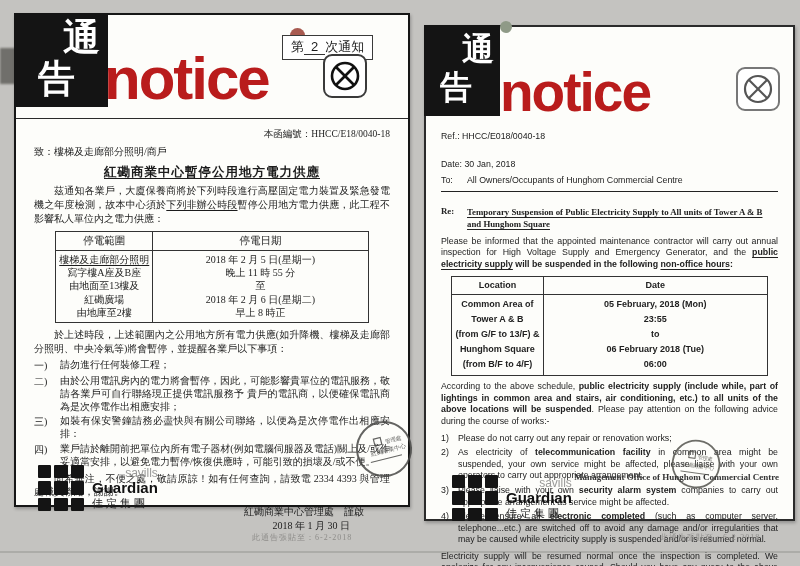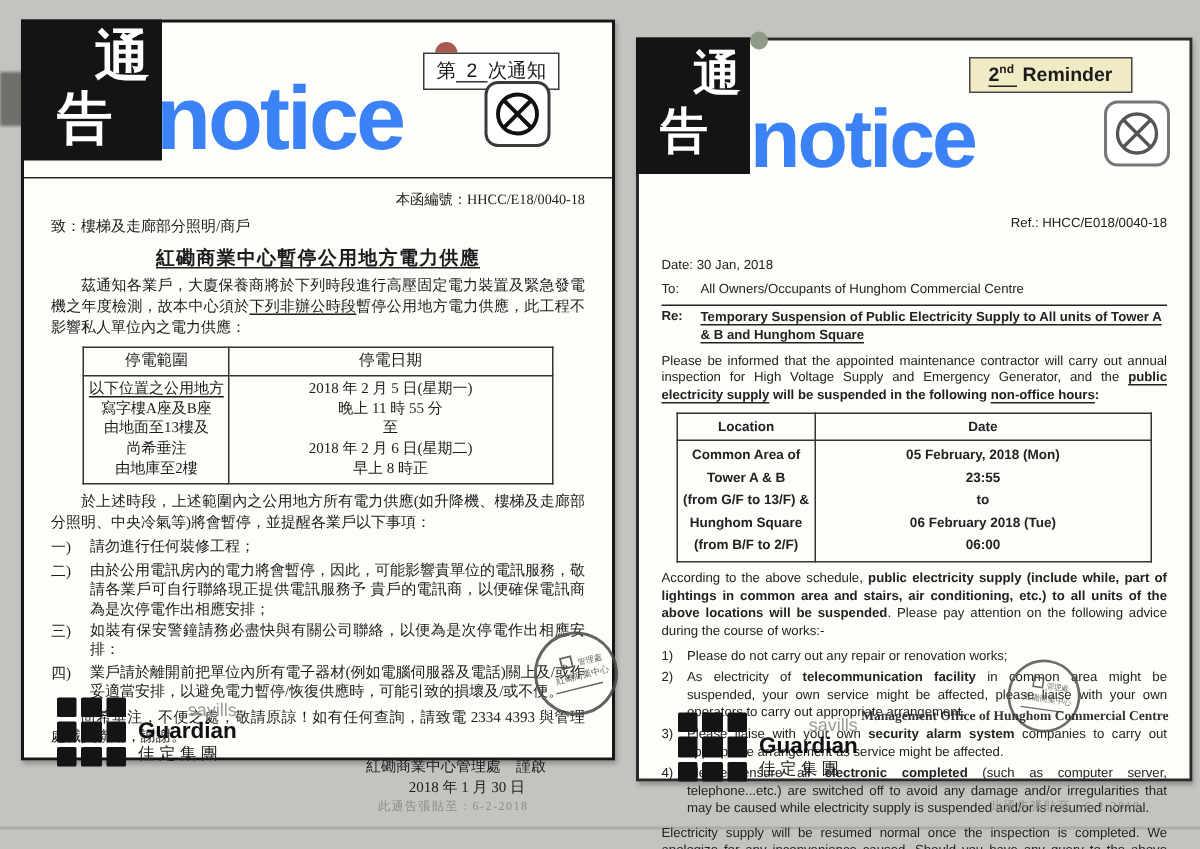--- a/index.html
+++ b/index.html
@@ -21,21 +21,21 @@
 
   
   .mast-box { position:absolute; background:#141414; z-index:2; }
   .sheet-left  .mast-box { left:-2px; top:-2px; width:94px; height:94px; }
   .sheet-right .mast-box { left:-2px; top:-2px; width:76px; height:91px; }
   .mast-char { position:absolute; color:#fff; font-family:"Liberation Sans",sans-serif; font-weight:bold; line-height:1; }
   .sheet-left  .c1 { right:8px;  top:6px;  font-size:37px; }
   .sheet-left  .c2 { left:24px;  top:47px; font-size:37px; }
   .sheet-right .c1 { right:6px;  top:8px;  font-size:32px; }
   .sheet-right .c2 { left:16px;  top:46px; font-size:32px; }
-  .notice-word { position:absolute; font-family:"Liberation Sans",sans-serif; font-weight:700; color:#3b82f6; letter-spacing:-2px; line-height:1; z-index:1; }
+  .notice-word { position:absolute; font-family:"Liberation Sans",sans-serif; font-weight:700; color:#b91c1c; letter-spacing:-2px; line-height:1; z-index:1; }
   .sheet-left  .notice-word { left:88px; top:34px; font-size:60px; }
   .sheet-right .notice-word { left:74px; top:38px; font-size:55px; }
   .head-rule { position:absolute; left:0; right:0; top:103px; border-top:1.5px solid #2a2a2a; }
   .dot { position:absolute; border-radius:50%; }
   .dot-red   { left:274px; top:13px; width:15px; height:15px; background:#a85a50; }
   .dot-green { left:74px;  top:-6px; width:12px; height:12px; background:#8f9a87; }
   .stamp-box-cn { position:absolute; left:266px; top:20px; border:1.5px solid #3a3a3a; padding:2px 8px 3px; font-size:13px; background:#fff; white-space:nowrap; }
   .stamp-box-cn .num { display:inline-block; border-bottom:1px solid #333; padding:0 7px; font-family:"Liberation Sans",sans-serif; }
   .reminder-box { position:absolute; left:220px; top:11px; border:1.5px solid #4a4a4a; padding:3px 12px 4px; background:#f0ebc4; font-family:"Liberation Sans",sans-serif; font-size:13px; font-weight:bold; white-space:nowrap; }
   .reminder-box .u2 { border-bottom:1.5px solid #222; padding-right:2px; }
@@ -62,28 +62,28 @@
   .list-cn { margin-top:3px; }
   .list-cn .item { display:flex; margin-bottom:2px; }
   .list-cn .num { width:26px; flex:none; }
   .list-cn .txt { flex:1; text-align:justify; line-height:12.8px; }
   .closing-cn { margin-top:3px; text-align:justify; line-height:13px; }
   .sig-cn { margin-top:7px; text-align:right; padding-right:26px; line-height:14px; }
   .sig-cn .d2 { padding-right:14px; }
 
   
   .content-en { position:absolute; top:100px; left:0; right:0; bottom:0; padding:0 15px; font-family:"Liberation Sans",sans-serif; font-size:8.8px; line-height:11.6px; color:#222; }
-  .ref-en { text-align:right; margin-top:16px; }
+  .ref-en { text-align:left; margin-top:4px; }
   .date-en { margin-top:16px; }
   .row { display:flex; }
   .row .lbl { width:26px; flex:none; font-weight:bold; }
   .row-to { margin-top:5px; }
   .row-to .lbl { font-weight:normal; }
   .rule-en { margin-top:4px; border-top:1.5px solid #222; }
-  .row-re { margin-top:1px; }
+  .row-re { margin-top:14px;font-family:Liberation Serif, serif; }
   .row-re .re-txt { font-weight:bold; text-decoration:underline; text-underline-offset:1.5px; line-height:12.5px; }
   .para-en { margin-top:5px; text-align:justify; }
   .tbl-en { width:94%; font-size:9px; }
   .tbl-en th { font-weight:bold; padding:3px 0; }
   .tbl-en td { font-weight:bold; }
   .tbl-en td div { line-height:13px; padding:1px 0; }
   .tbl-en td:first-child { width:29%; }
   .list-en { margin-top:5px; }
   .list-en .item { display:flex; margin-bottom:3px; }
   .list-en .num { width:17px; flex:none; }
@@ -139,24 +139,24 @@
     <div class="para-cn indent"><span>茲通知各業戶，大廈保養商將於下列時段進行高壓固定電力裝置及緊急發電機之年度檢測，故本中心須於</span><span class="u">下列非辦公時段</span><span>暫停公用地方電力供應，此工程不影響私人單位內之電力供應：</span></div>
 
     <table class="tbl tbl-cn">
       <tbody>
           <tr>
         <th>停電範圍</th>
         <th>停電日期</th>
       </tr>
       <tr>
         <td>
-          <div class="u">以下位置之公用地方</div>
+          <div class="u">樓梯及走廊部分照明</div>
           <div>寫字樓A座及B座</div>
           <div>由地面至13樓及</div>
-          <div>尚希垂注</div>
+          <div>紅磡廣場</div>
           <div>由地庫至2樓</div>
         </td>
         <td>
           <div>2018 年 2 月 5 日(星期一)</div>
           <div>晚上 11 時 55 分</div>
           <div>至</div>
           <div>2018 年 2 月 6 日(星期二)</div>
           <div>早上 8 時正</div>
         </td>
       </tr>
@@ -222,21 +222,20 @@
   </div>
 </div>
 
 <div class="sheet sheet-right">
   <div class="mast-box">
     <span class="mast-char c1">通</span>
     <span class="mast-char c2">告</span>
   </div>
   <span class="dot dot-green"></span>
   <div class="notice-word">notice</div>
-  <div class="reminder-box"><span class="u2"><span>2</span><sup>nd</sup></span> <span>Reminder</span></div>
   <div class="power-icon">
     <svg viewBox="0 0 40 40">
         <circle cx="20" cy="20" r="13" fill="none" stroke="#555" stroke-width="2.2"></circle>
         <line x1="11" y1="11" x2="29" y2="29" stroke="#555" stroke-width="2.2"></line>
         <line x1="29" y1="11" x2="11" y2="29" stroke="#555" stroke-width="2.2"></line>
       </svg>
   </div>
 
   <div class="content-en">
     <div class="ref-en">Ref.: HHCC/E018/0040-18</div>
@@ -257,21 +256,21 @@
           <tr>
         <th>Location</th>
         <th>Date</th>
       </tr>
       <tr>
         <td>
           <div>Common Area of</div>
           <div>Tower A &amp; B</div>
           <div>(from G/F to 13/F) &amp;</div>
           <div>Hunghom Square</div>
-          <div>(from B/F to 2/F)</div>
+          <div>(from B/F to 4/F)</div>
         </td>
         <td>
           <div>05 February, 2018 (Mon)</div>
           <div>23:55</div>
           <div>to</div>
           <div>06 February 2018 (Tue)</div>
           <div>06:00</div>
         </td>
       </tr>
     </tbody>

